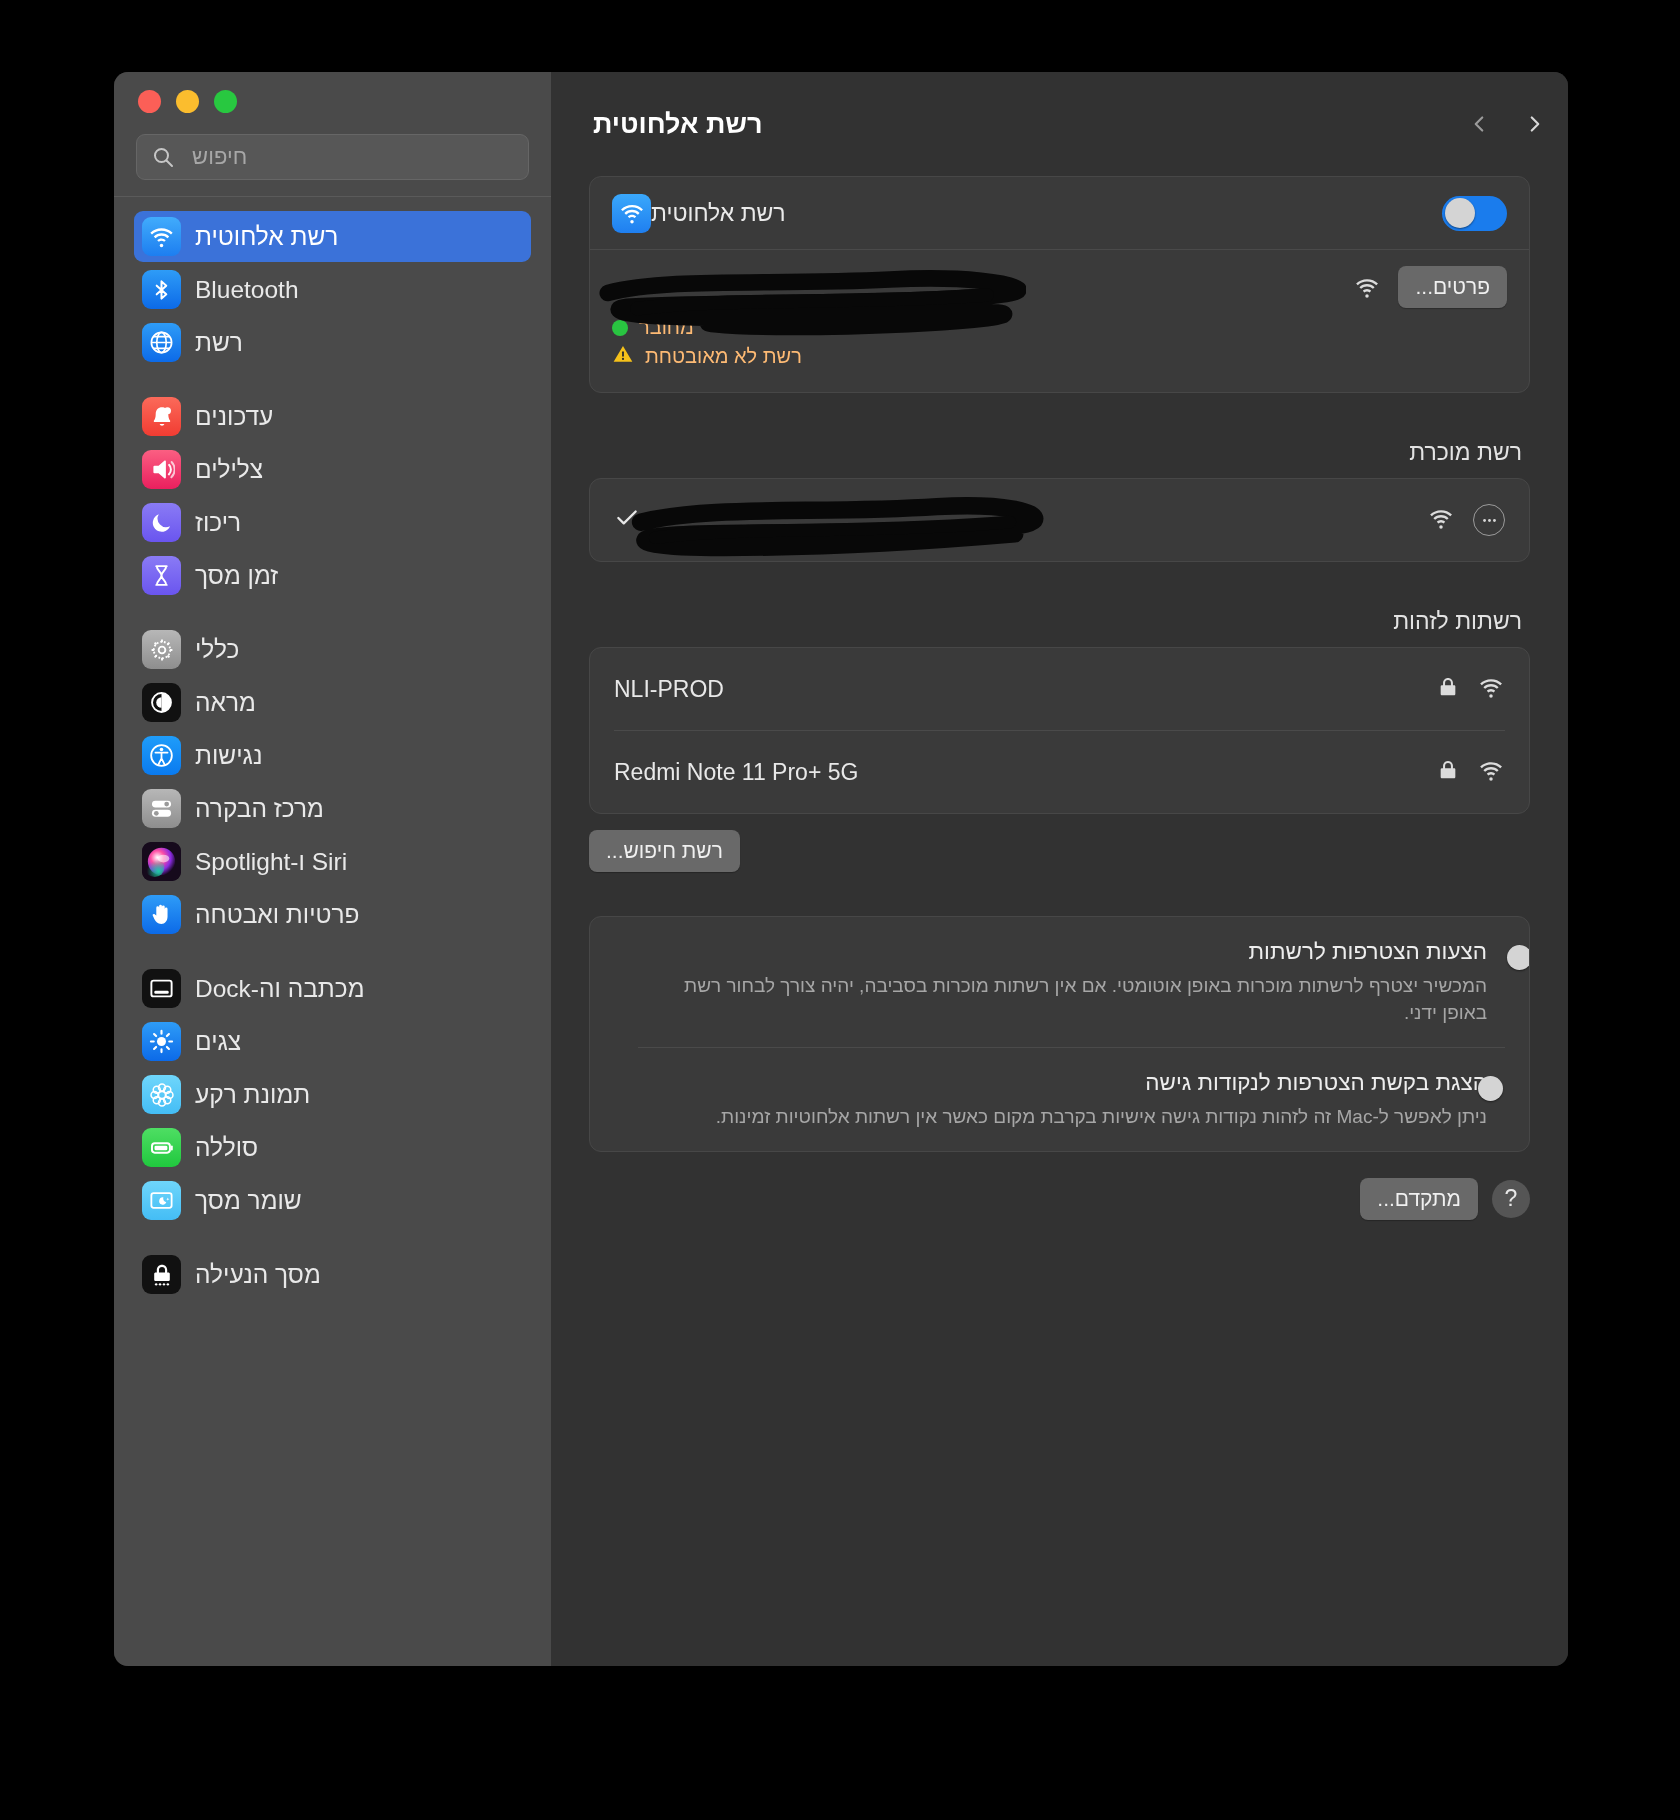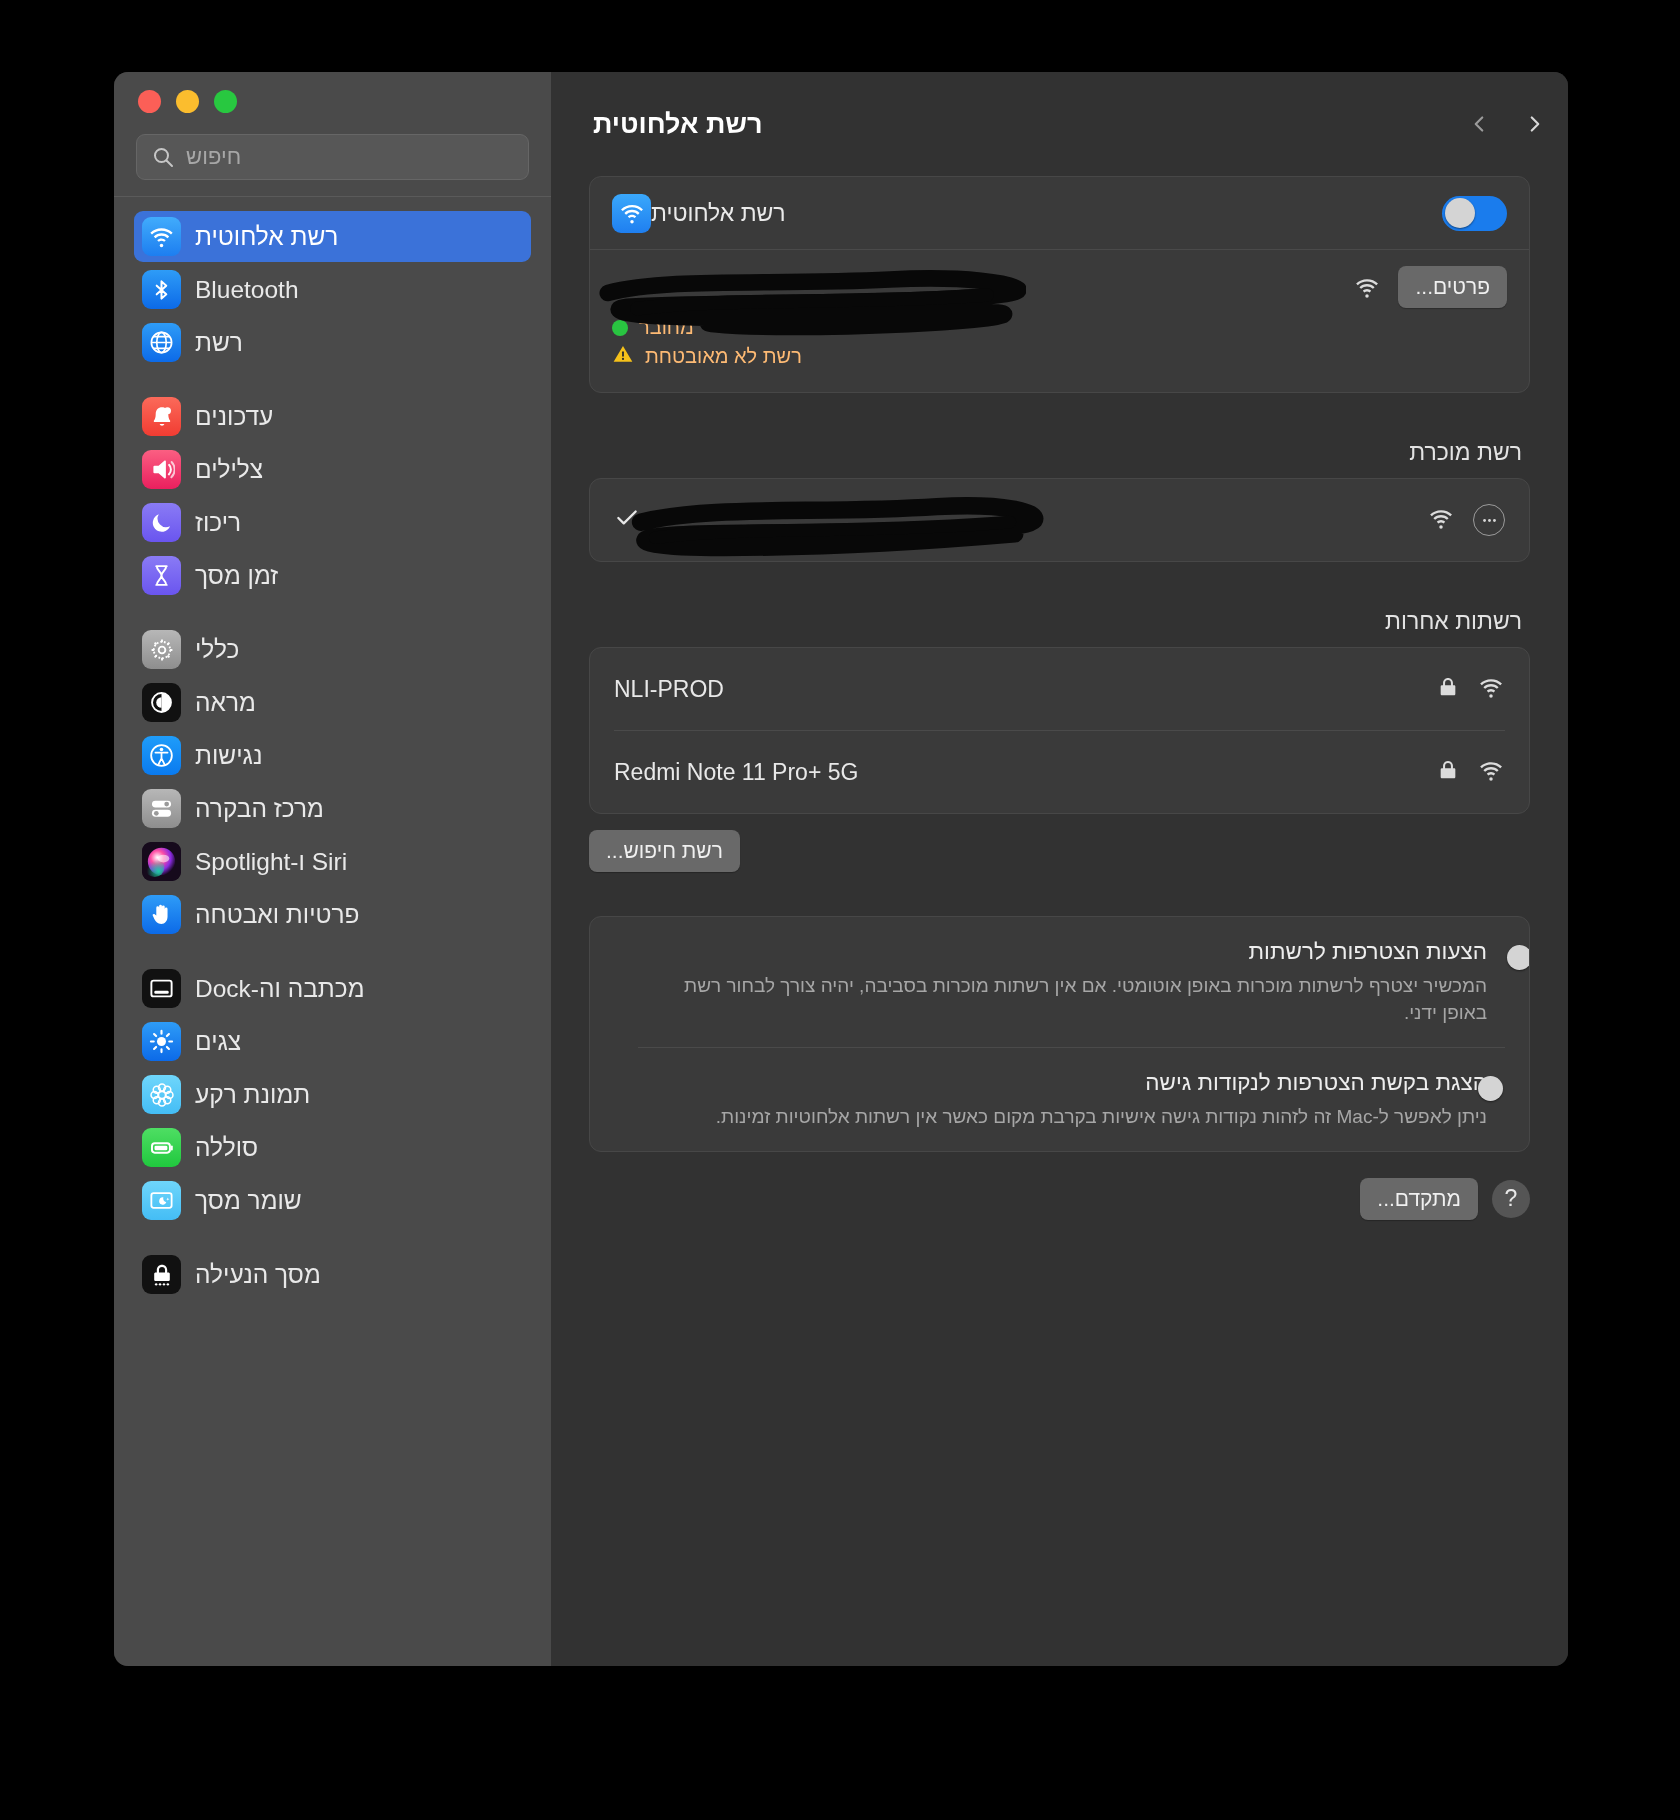--- a/index.html
+++ b/index.html
@@ -62,20 +62,21 @@
     display: flex;
     align-items: center;
     flex-direction: row-reverse;
     padding: 0 14px;
     gap: 11px;
   }
   .searchfield .ph {
     color: #a7a7a7;
     font-size: 22px;
     letter-spacing: .1px;
+    margin-left: 6px;
   }
   .sb-divider { height: 1px; background: #5a5a5a; }
 
   .sb-list {
     flex: 1;
     overflow: hidden;
     padding: 14px 20px 0 20px;
   }
   .sb-item {
     height: 51px;
@@ -418,21 +419,21 @@
               <svg width="17" height="17" viewBox="0 0 24 24" fill="currentColor">
                   <circle cx="5" cy="12" r="2"></circle>
                   <circle cx="12" cy="12" r="2"></circle>
                   <circle cx="19" cy="12" r="2"></circle>
                 </svg>
             </span>
           </span>
         </div>
       </div>
 
-      <div class="section-title">רשתות אחרות</div>
+      <div class="section-title">רשתות לזהות</div>
       <div class="card">
         <div class="net-row">
           <span class="net-name">NLI-PROD</span>
           <span class="spacer"></span>
           <span class="net-icons">
             <span style="color:#dcdcdc;">
               <svg width="22" height="24" viewBox="0 0 24 24" fill="currentColor">
                   <path d="M12 2.2c-3 0-5.4 2.4-5.4 5.4V10H5.4A1.4 1.4 0 0 0 4 11.4v8.2c0 .8.6 1.4 1.4 1.4h13.2c.8 0 1.4-.6 1.4-1.4v-8.2c0-.8-.6-1.4-1.4-1.4h-1.2V7.6c0-3-2.4-5.4-5.4-5.4zm0 2.2a3.2 3.2 0 0 1 3.2 3.2V10H8.8V7.6A3.2 3.2 0 0 1 12 4.4z"></path>
                 </svg>
             </span>

